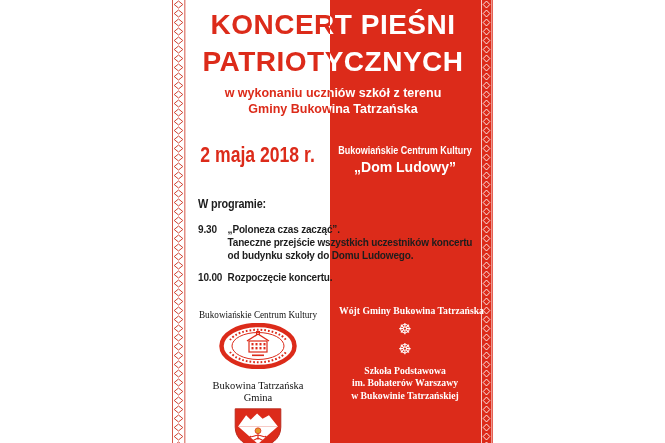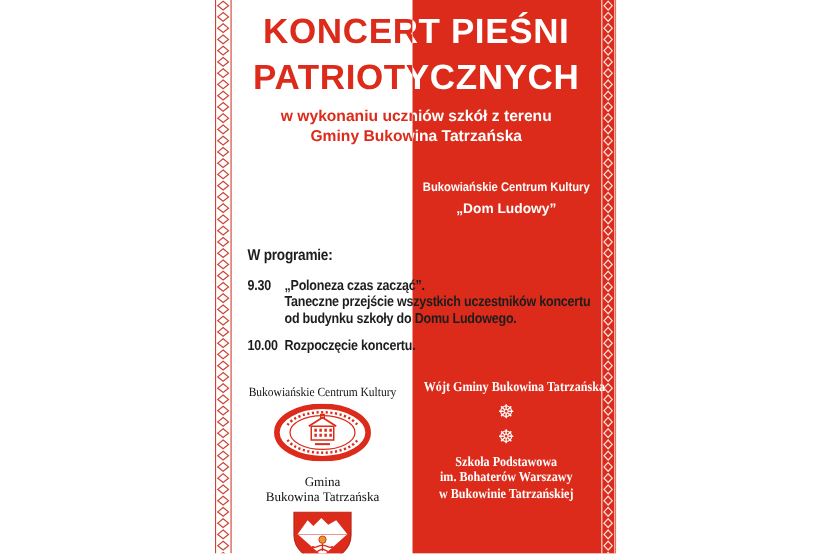--- a/index.html
+++ b/index.html
@@ -21,21 +21,21 @@
   .title-block .layer{font-size:28px;line-height:37px;font-weight:bold;letter-spacing:.5px;white-space:nowrap;}
   .subtitle-block{top:86px;height:34px;}
   .subtitle-block .layer{font-size:12.5px;line-height:15.5px;font-weight:bold;white-space:nowrap;}
 
   .date-block{position:absolute;left:15px;top:141px;width:144px;text-align:center;
               color:var(--red,#dc2b1a);font-weight:bold;font-size:22px;line-height:28px;white-space:nowrap;}
   .date-block .squeeze{display:inline-block;transform:scaleX(.8);transform-origin:50% 50%;}
 
   .venue-block{position:absolute;left:159px;top:144px;width:150px;text-align:center;color:#ffffff;font-weight:bold;}
   .venue-l1{font-size:10px;line-height:13px;white-space:nowrap;transform:scaleX(.9);transform-origin:50% 50%;}
-  .venue-l2{font-size:11px;line-height:18px;margin-top:1px;white-space:nowrap;}
+  .venue-l2{font-size:14px;line-height:18px;margin-top:1px;white-space:nowrap;}
 
   .program{position:absolute;left:27px;top:197px;width:340px;color:var(--dark,#1d1d1d);
            font-weight:bold;font-size:11.5px;letter-spacing:-.2px;line-height:13px;
            transform:scaleX(.87);transform-origin:0 0;}
   .prog-heading{font-size:12.5px;line-height:14px;margin-bottom:12px;}
   .prog-item{display:flex;}
   .prog-item + .prog-item{margin-top:9px;}
   .prog-time{width:34px;flex:0 0 auto;}
   .prog-lines div{white-space:nowrap;}
 
@@ -185,20 +185,23 @@
       <div class="layer layer-red">
         <div>w wykonaniu uczniów szkół z terenu</div>
         <div>Gminy Bukowina Tatrzańska</div>
       </div>
       <div class="layer layer-white">
         <div>w wykonaniu uczniów szkół z terenu</div>
         <div>Gminy Bukowina Tatrzańska</div>
       </div>
     </div>
 
+    <div class="date-block">
+      <span class="squeeze">2 maja 2018 r.</span>
+    </div>
     <div class="venue-block">
       <div class="venue-l1">Bukowiańskie Centrum Kultury</div>
       <div class="venue-l2">„Dom Ludowy”</div>
     </div>
 
     <div class="program">
       <div class="prog-heading">W programie:</div>
       <div class="prog-item">
         <div class="prog-time">9.30</div>
         <div class="prog-lines">
@@ -244,22 +247,22 @@
         <rect x="44.5" y="20" width="2" height="2.4" fill="#dc2b1a"></rect>
         <rect x="32.5" y="24" width="2" height="2.4" fill="#dc2b1a"></rect>
         <rect x="36.5" y="24" width="2" height="2.4" fill="#dc2b1a"></rect>
         <rect x="40.5" y="24" width="2" height="2.4" fill="#dc2b1a"></rect>
         <rect x="44.5" y="24" width="2" height="2.4" fill="#dc2b1a"></rect>
         <rect x="37.5" y="8.5" width="3" height="3" fill="none" stroke="#dc2b1a" stroke-width="1"></rect>
         <rect x="33" y="31.5" width="12" height="1.6" fill="#dc2b1a"></rect>
       </svg>
 
       <div class="gmina-caption">
+        <div>Bukowina Tatrzańska</div>
         <div>Gmina</div>
-        <div>Bukowina Tatrzańska</div>
       </div>
 
       <svg class="logo-shield" width="56" height="42" viewBox="0 0 56 46">
         <path d="M3,2 H53 V22 C53,35 42,42.5 28,45 C14,42.5 3,35 3,22 Z" fill="#dc2b1a" stroke="#b5281a" stroke-width="1"></path>
         <path d="M6,21.5 L15,9 L20,14 L27,7 L33,13 L40,9 L50,21.5 Z" fill="#ffffff"></path>
         <path d="M7,22 L49,22 L28,40.5 Z" fill="#ffffff"></path>
         <circle cx="28" cy="26" r="3.2" fill="#e39a2d" stroke="#dc2b1a" stroke-width="0.8"></circle>
         <path d="M28,29.2 V36 M28,31 C24.5,30.5 23,33.5 19.5,32.5 M28,31 C31.5,30.5 33,33.5 36.5,32.5 M28,34 L23,36.5 M28,34 L33,36.5" fill="none" stroke="#dc2b1a" stroke-width="1.2"></path>
         <circle cx="19.5" cy="32.5" r="0.9" fill="#dc2b1a"></circle>
         <circle cx="36.5" cy="32.5" r="0.9" fill="#dc2b1a"></circle>

